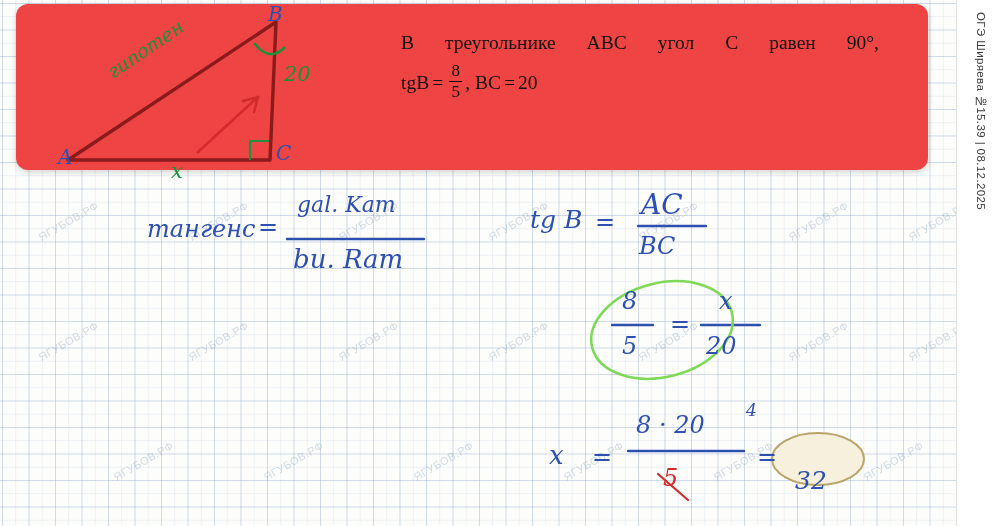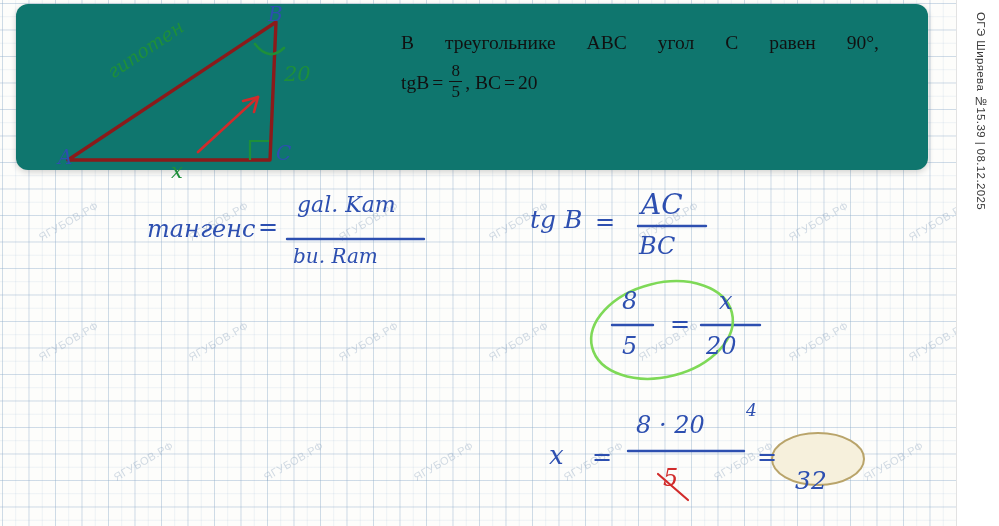--- a/index.html
+++ b/index.html
@@ -77,21 +77,21 @@
     white-space: nowrap;
   }
 
   
   .task-card {
     position: absolute;
     left: 16px;
     top: 4px;
     width: 912px;
     height: 166px;
-    background: #0f766e;
+    background: #ef4444;
     border-radius: 12px;
     box-shadow: 0 2px 6px rgba(0,0,0,0.18);
   }
   .task-text {
     position: absolute;
     left: 385px;
     top: 24px;
     width: 500px;
     font-size: 19.5px;
     color: #111111;
@@ -229,21 +229,21 @@
   <div class="lbl hand-blue" style="left:268px; top:2px; font-size:20px;">B</div>
   <div class="lbl hand-blue" style="left:58px;  top:145px; font-size:20px;">A</div>
   <div class="lbl hand-blue" style="left:276px; top:141px; font-size:20px;">C</div>
   <div class="lbl hand-green" style="left:171px; top:159px; font-size:21px;">x</div>
   <div class="lbl hand-green" style="left:284px; top:62px; font-size:21px;">20</div>
   <div class="lbl hand-green" style="left:103px; top:64px; font-size:19px; transform:rotate(-34deg); transform-origin:left top;">гипотен</div>
 
   <div class="lbl hand-blue" style="left:147px; top:215px; font-size:24px;">тангенс</div>
   <div class="lbl hand-blue" style="left:258px; top:213px; font-size:24px; font-style:normal;">=</div>
   <div class="lbl hand-blue" style="left:297px; top:192px; font-size:22px;">gal. Kam</div>
-  <div class="lbl hand-blue" style="left:293px; top:244px; font-size:20px;">bu. Ram</div>
+  <div class="lbl hand-blue" style="left:293px; top:244px; font-size:26px;">bu. Ram</div>
 
   <div class="lbl hand-blue" style="left:530px; top:205px; font-size:25px;">tg B</div>
   <div class="lbl hand-blue" style="left:595px; top:208px; font-size:24px; font-style:normal;">=</div>
   <div class="lbl hand-blue" style="left:641px; top:188px; font-size:28px;">AC</div>
   <div class="lbl hand-blue" style="left:639px; top:232px; font-size:24px;">BC</div>
 
   <div class="lbl hand-blue" style="left:622px; top:287px; font-size:24px;">8</div>
   <div class="lbl hand-blue" style="left:622px; top:332px; font-size:24px;">5</div>
   <div class="lbl hand-blue" style="left:670px; top:310px; font-size:24px; font-style:normal;">=</div>
   <div class="lbl hand-blue" style="left:719px; top:287px; font-size:24px;">x</div>

